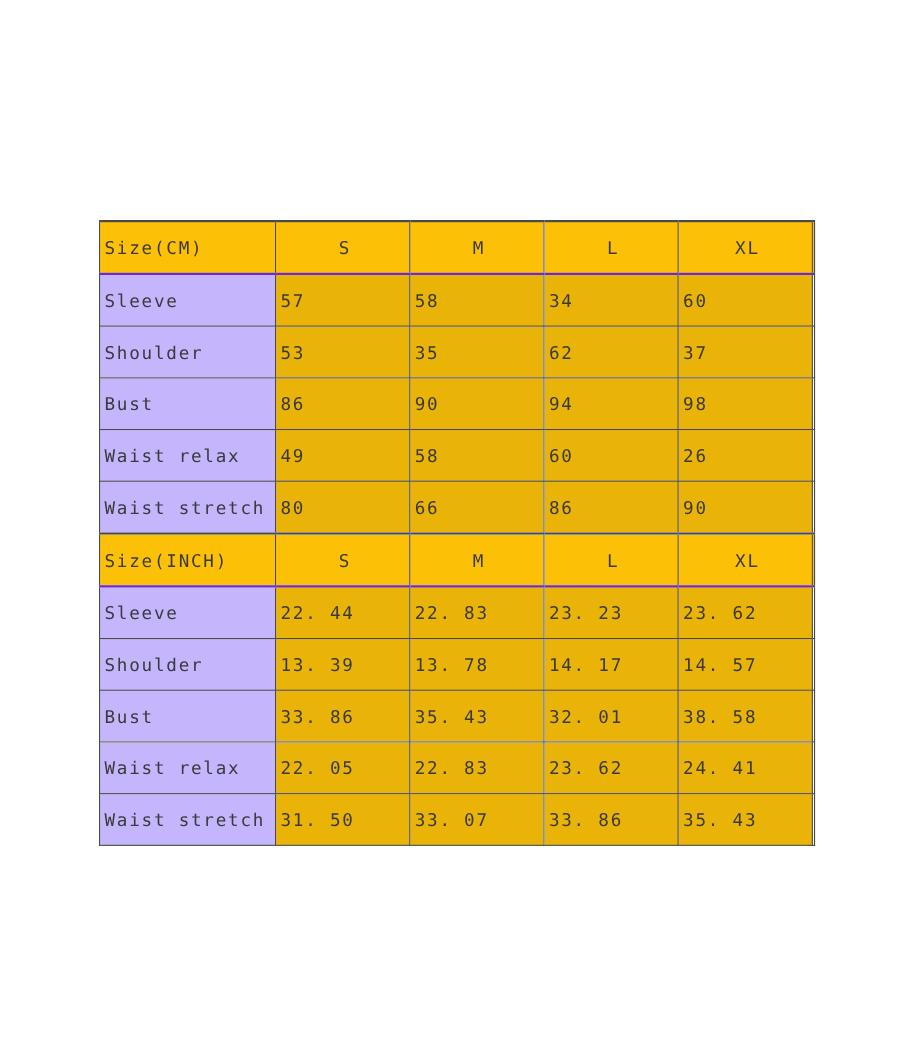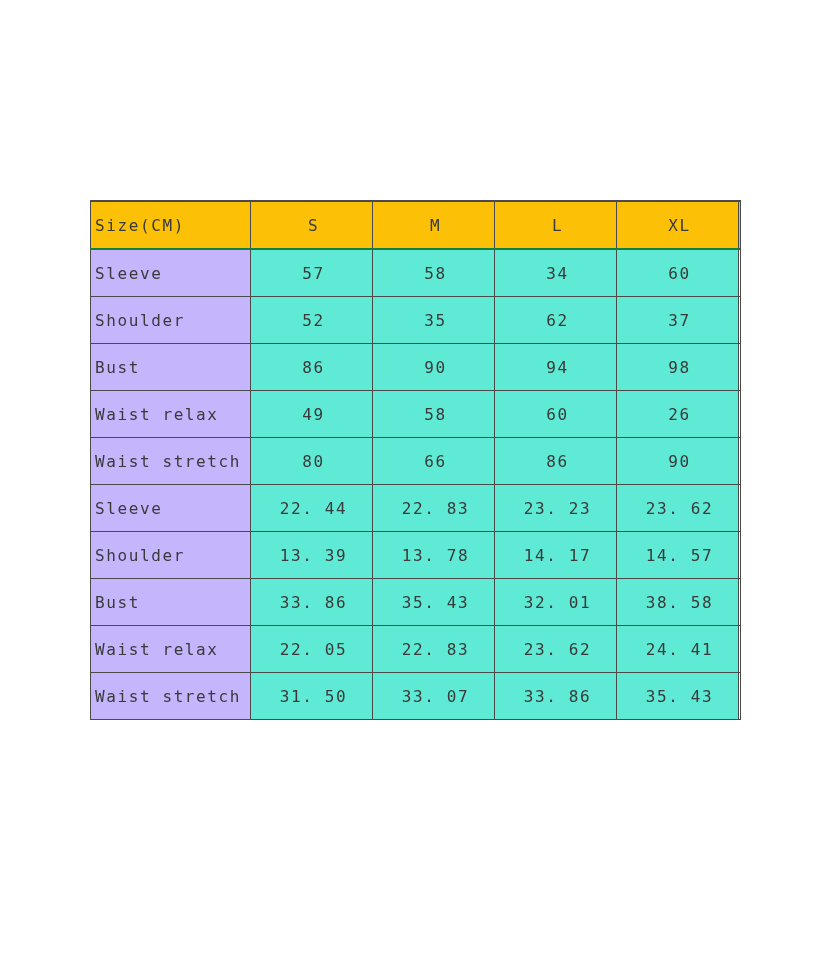--- a/index.html
+++ b/index.html
@@ -48,30 +48,30 @@
 
   
   td.label-cell {
     background: #c4b5fd;
     text-align: left;
     padding-left: 5px;
   }
 
   
   td.value-cell {
-    background: #5eead4;
-    text-align: center;
+    background: #eab308;
+    text-align: left;
     padding-left: 0;
     letter-spacing: 1.2px;
   }
 
   
   tr.header-row td {
     background: #fcc006;
-    border-bottom: 2px solid #15803d;
+    border-bottom: 2px solid #6d28d9;
     border-top: 2px solid #4a4a4a;
   }
   tr.header-row td.value-cell {
     text-align: center;
   }
 
   
   td.edge-cell {
     background: #ffffff;
     border-top: none;
@@ -111,21 +111,21 @@
         <tr>
           <td class="label-cell">Sleeve</td>
           <td class="value-cell">57</td>
           <td class="value-cell">58</td>
           <td class="value-cell">34</td>
           <td class="value-cell">60</td>
           <td class="edge-cell"></td>
         </tr>
         <tr>
           <td class="label-cell">Shoulder</td>
-          <td class="value-cell">52</td>
+          <td class="value-cell">53</td>
           <td class="value-cell">35</td>
           <td class="value-cell">62</td>
           <td class="value-cell">37</td>
           <td class="edge-cell"></td>
         </tr>
         <tr>
           <td class="label-cell">Bust</td>
           <td class="value-cell">86</td>
           <td class="value-cell">90</td>
           <td class="value-cell">94</td>
@@ -141,20 +141,28 @@
           <td class="edge-cell"></td>
         </tr>
         <tr>
           <td class="label-cell">Waist stretch</td>
           <td class="value-cell">80</td>
           <td class="value-cell">66</td>
           <td class="value-cell">86</td>
           <td class="value-cell">90</td>
           <td class="edge-cell"></td>
         </tr>
+        <tr class="header-row">
+          <td class="label-cell">Size(INCH)</td>
+          <td class="value-cell">S</td>
+          <td class="value-cell">M</td>
+          <td class="value-cell">L</td>
+          <td class="value-cell">XL</td>
+          <td class="edge-cell"></td>
+        </tr>
         <tr>
           <td class="label-cell">Sleeve</td>
           <td class="value-cell">22. 44</td>
           <td class="value-cell">22. 83</td>
           <td class="value-cell">23. 23</td>
           <td class="value-cell">23. 62</td>
           <td class="edge-cell"></td>
         </tr>
         <tr>
           <td class="label-cell">Shoulder</td>

